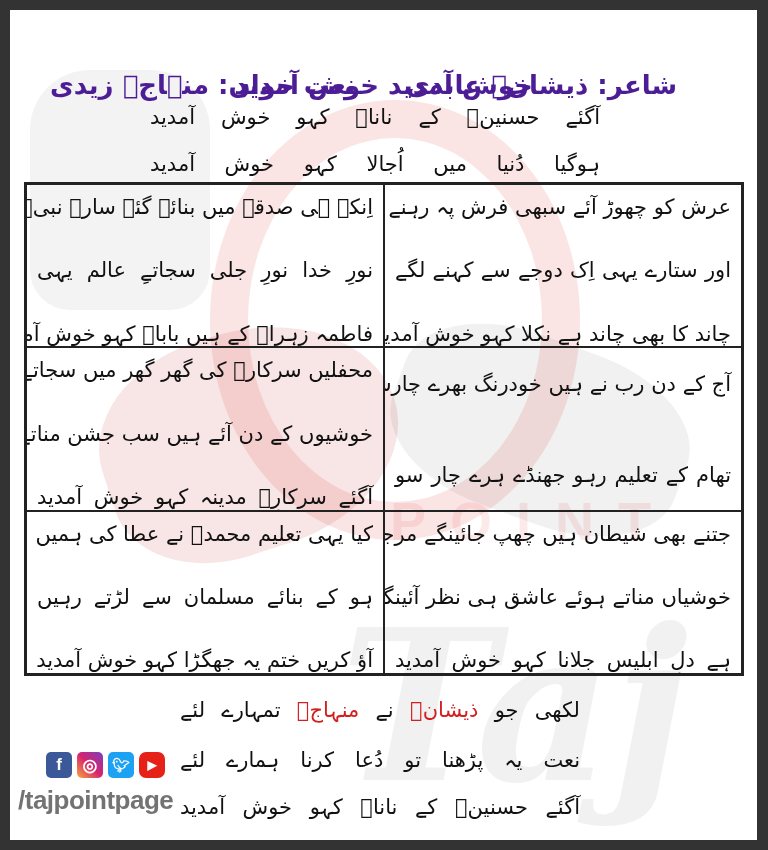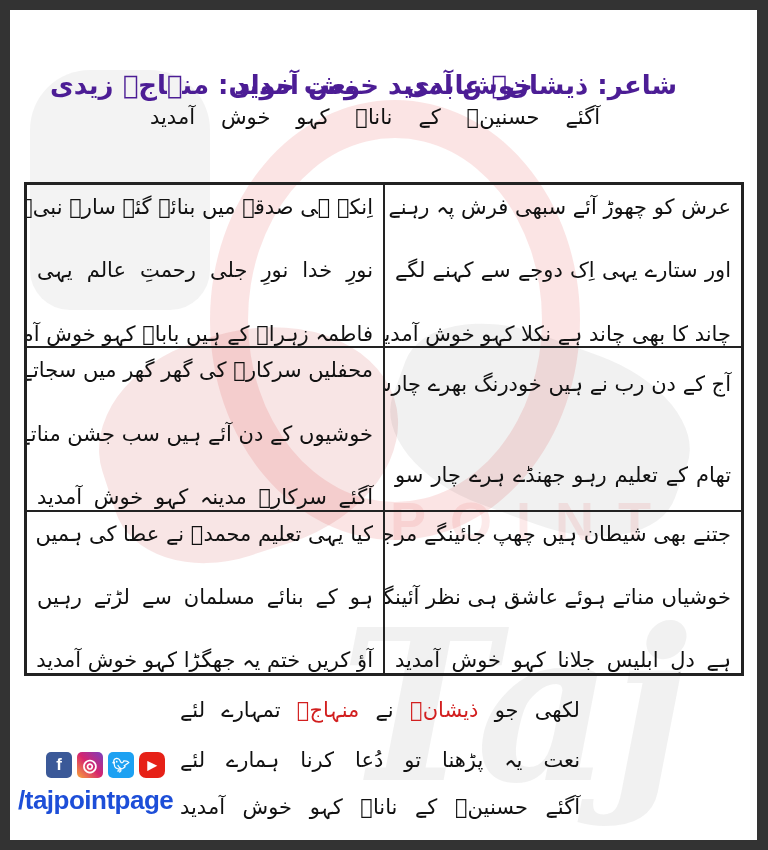--- a/index.html
+++ b/index.html
@@ -132,21 +132,21 @@
     font-weight: bold; font-size: 17px;
   }
   .fb { background: #3b5998; }
   .ig { background: linear-gradient(45deg, #f9a53a, #d6246e 50%, #7b3fbf); }
   .tw { background: #1da1f2; font-size: 14px; }
   .yt { background: #e62117; font-size: 12px; border-radius: 7px; }
   .handle {
     position: absolute; left: 8px; top: 775px;
     font-family: "Liberation Sans", sans-serif;
     font-weight: bold; font-size: 26px;
-    color: #1d4ed8;
+    color: #737373;
     letter-spacing: -0.5px;
   }
 </style>
 </head>
 <body>
 
 <div class="page">
   <div class="wm wm-ring"></div>
   <div class="wm wm-fist"></div>
   <div class="wm wm-blob"></div>
@@ -154,31 +154,32 @@
   <div class="wm wm-point">POINT</div>
   <div class="wm wm-taj">Taj</div>
 
   <div class="header">
     <div class="hdr hdr-title">خوش آمدید خوش آمدید</div>
     <div class="hdr hdr-poet">شاعر: ذیشانؔ عابدی</div>
     <div class="hdr hdr-reciter">نعت خواں: منہاجؔ زیدی</div>
   </div>
 
   <div class="chorus chorus-1 urdu">آگئے حسنینؑ کے ناناؐ کہو خوش آمدید</div>
+  <div class="chorus chorus-2 urdu">ہوگیا دُنیا میں اُجالا کہو خوش آمدید</div>
 
   <div class="verse-table urdu">
 
     <div class="cell">
       <div class="line">عرش کو چھوڑ آئے سبھی فرش پہ رہنے لگے</div>
       <div class="line">اور ستارے یہی اِک دوجے سے کہنے لگے</div>
       <div class="line">چاند کا بھی چاند ہے نکلا کہو خوش آمدید</div>
     </div>
     <div class="cell">
       <div class="line">اِنکے ہی صدقے میں بنائے گئے سارے نبیؑ</div>
-      <div class="line">نورِ خدا نورِ جلی رحمتِ عالم یہی</div>
+      <div class="line">نورِ خدا نورِ جلی سجاتےِ عالم یہی</div>
       <div class="line">فاطمہ زہراؑ کے ہیں باباؐ کہو خوش آمدید</div>
     </div>
 
     <div class="cell">
       <div class="line">آج کے دن رب نے ہیں خودرنگ بھرے چارسو</div>
       <div class="line">تھام کے تعلیم رہو جھنڈے ہرے چار سو</div>
     </div>
     <div class="cell">
       <div class="line">محفلیں سرکارؐ کی گھر گھر میں سجاتے رہو</div>
       <div class="line">خوشیوں کے دن آئے ہیں سب جشن مناتے رہو</div>

